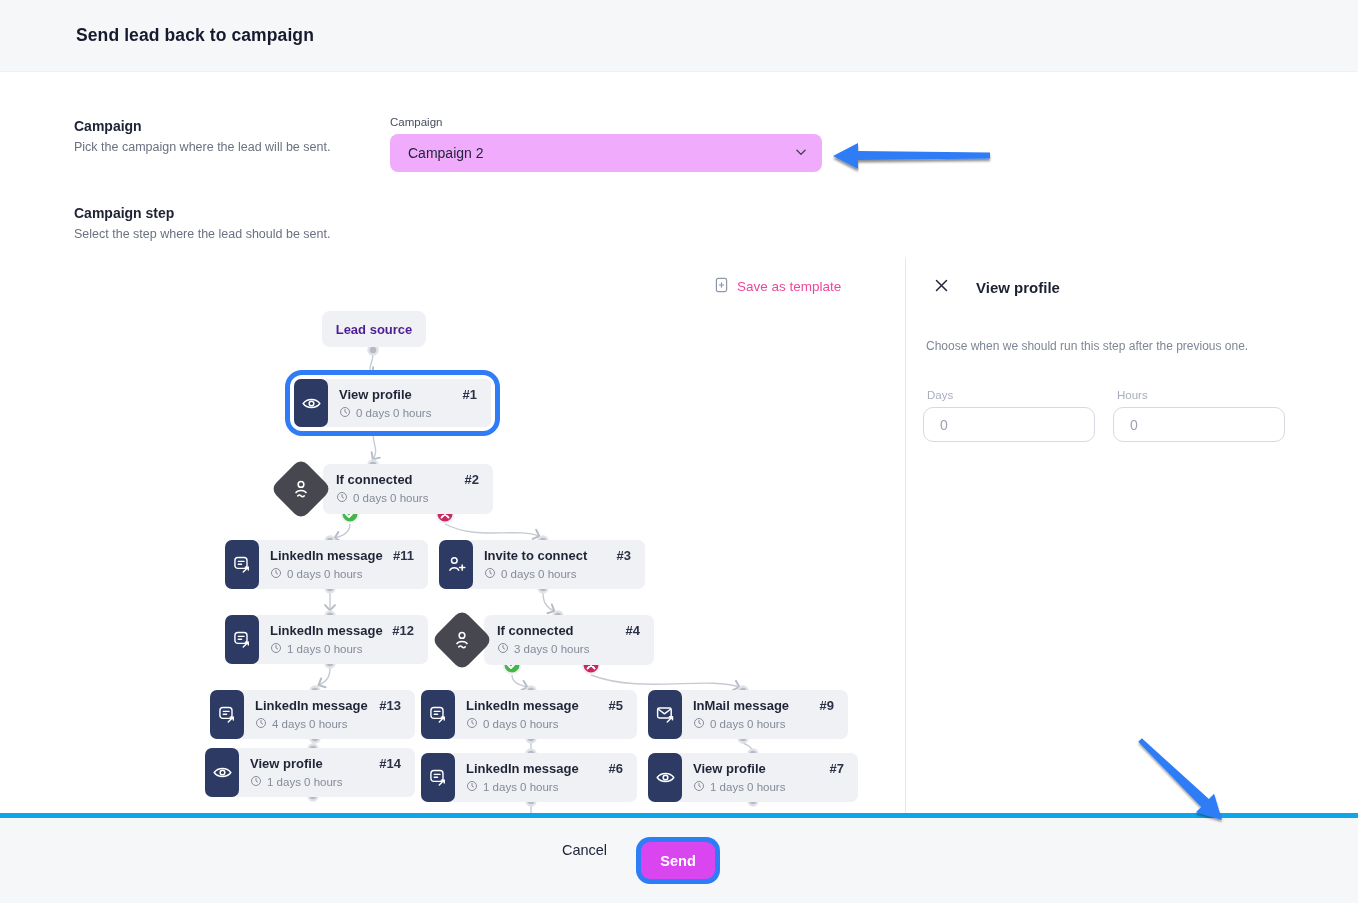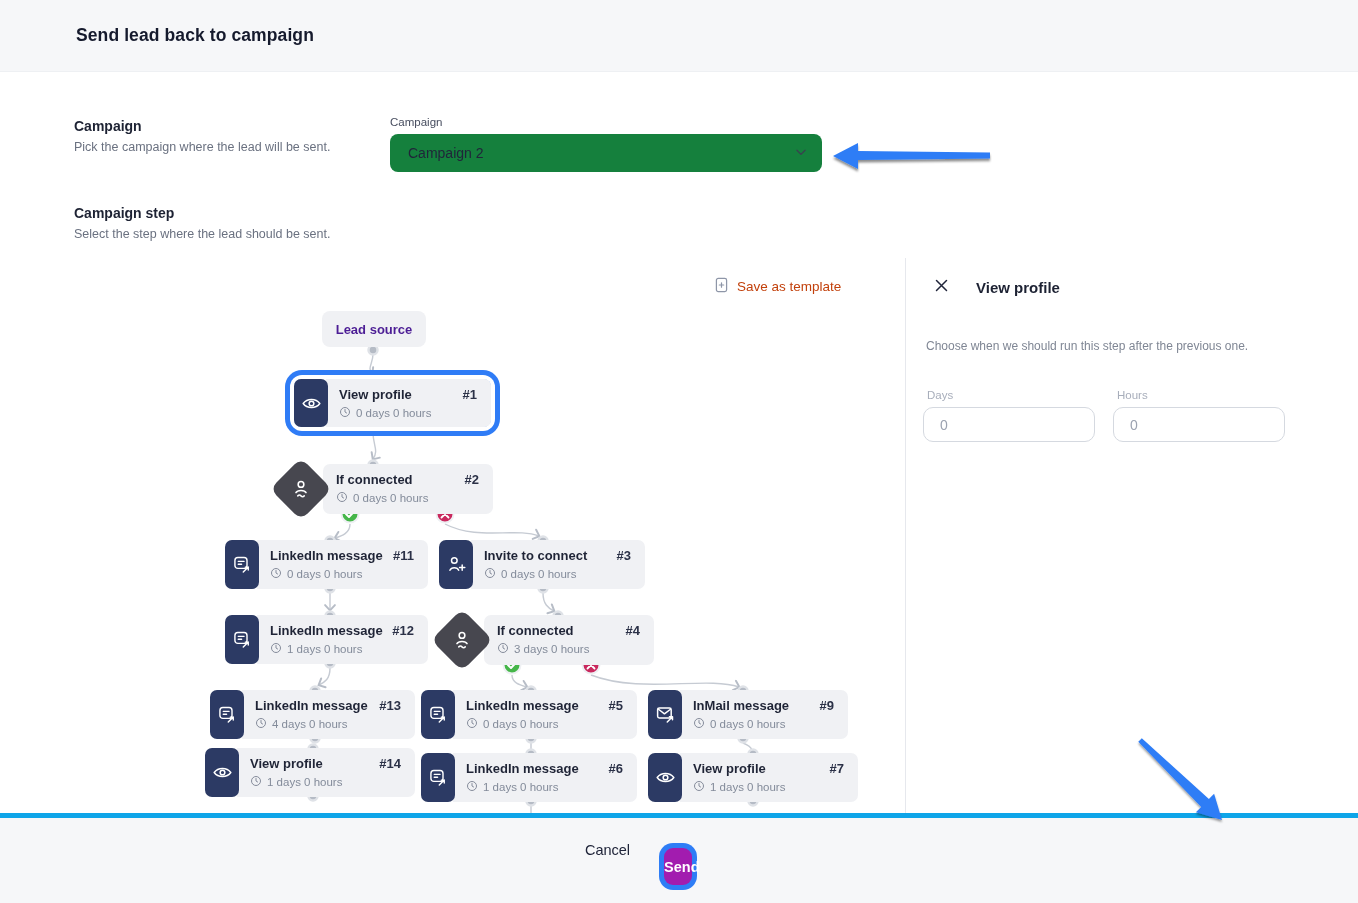--- a/index.html
+++ b/index.html
@@ -18,32 +18,32 @@
 
   
   .sec-heading { font-size:14px; font-weight:700; color:#1d2233; }
   .sec-desc { font-size:12.5px; color:#6a7180; margin-top:6px; }
   .campaign-info { position:absolute; left:74px; top:118px; width:290px; }
   .step-info { position:absolute; left:74px; top:205px; width:290px; }
 
   .field-group { position:absolute; left:390px; top:116px; width:432px; }
   .field-label { font-size:11.5px; color:#474d5f; margin-bottom:6px; }
   .select {
-    width:432px; height:38px; background:#15803d; border-radius:8px;
+    width:432px; height:38px; background:#f0abfc; border-radius:8px;
     display:flex; align-items:center; padding:0 14px 0 18px;
     font-size:14px; color:#20253a; cursor:pointer;
   }
   .select .val { flex:1; }
   .select svg { flex:none; }
 
   
   .flow-wrap { position:absolute; left:0; top:258px; width:905px; height:555px; background:#fff; }
   .save-template {
     position:absolute; left:714px; top:277px; display:flex; align-items:center; gap:8px;
-    color:#c2410c; font-size:13.5px; cursor:pointer;text-align:right;
+    color:#ec4899; font-size:13.5px; cursor:pointer;text-align:right;
   }
   .flow-node { position:absolute; display:flex; align-items:stretch; }
   .flow-node .icon-block {
     width:34px; flex:none; background:#2c3a64; border-radius:7px;
     display:flex; align-items:center; justify-content:center; position:relative; z-index:2;
   }
   .flow-node .node-body {
     flex:1; background:#f0f1f4; border-radius:0 7px 7px 0;
     padding:8px 14px 0 13px; margin-left:-2px;
   }
@@ -87,23 +87,23 @@
   .footer {
     position:absolute; left:0; top:813px; width:1358px; height:90px;
     background:#f6f7f9; border-top:5px solid #0ea5e9; z-index:5;
     display:flex; justify-content:center; align-items:flex-start; padding:15px 76px 0 0; gap:34px;
   }
   .btn-cancel {
     background:none; border:none; font-family:"Liberation Sans", sans-serif;
     font-size:14.5px; color:#20253a; cursor:pointer; padding:9px 0; font-weight:400;
   }
   .btn-send {
-    background:#a21caf; border:none; color:#fff; font-family:"Liberation Sans", sans-serif;
-    font-size:14.5px; font-weight:600; width:28px; height:37px; border-radius:9px;
-    box-shadow:0 0 0 5px #2e7df6; cursor:pointer; margin-right:5px; margin-top:15px;
+    background:#d946ef; border:none; color:#fff; font-family:"Liberation Sans", sans-serif;
+    font-size:14.5px; font-weight:600; width:74px; height:37px; border-radius:9px;
+    box-shadow:0 0 0 5px #2e7df6; cursor:pointer; margin-right:5px; margin-top:9px;
   }
 
   .annotation { position:absolute; pointer-events:none; z-index:6; }
 </style>
 </head>
 <body>
 
 <div class="header">
   <h1>Send lead back to campaign</h1>
 </div>

